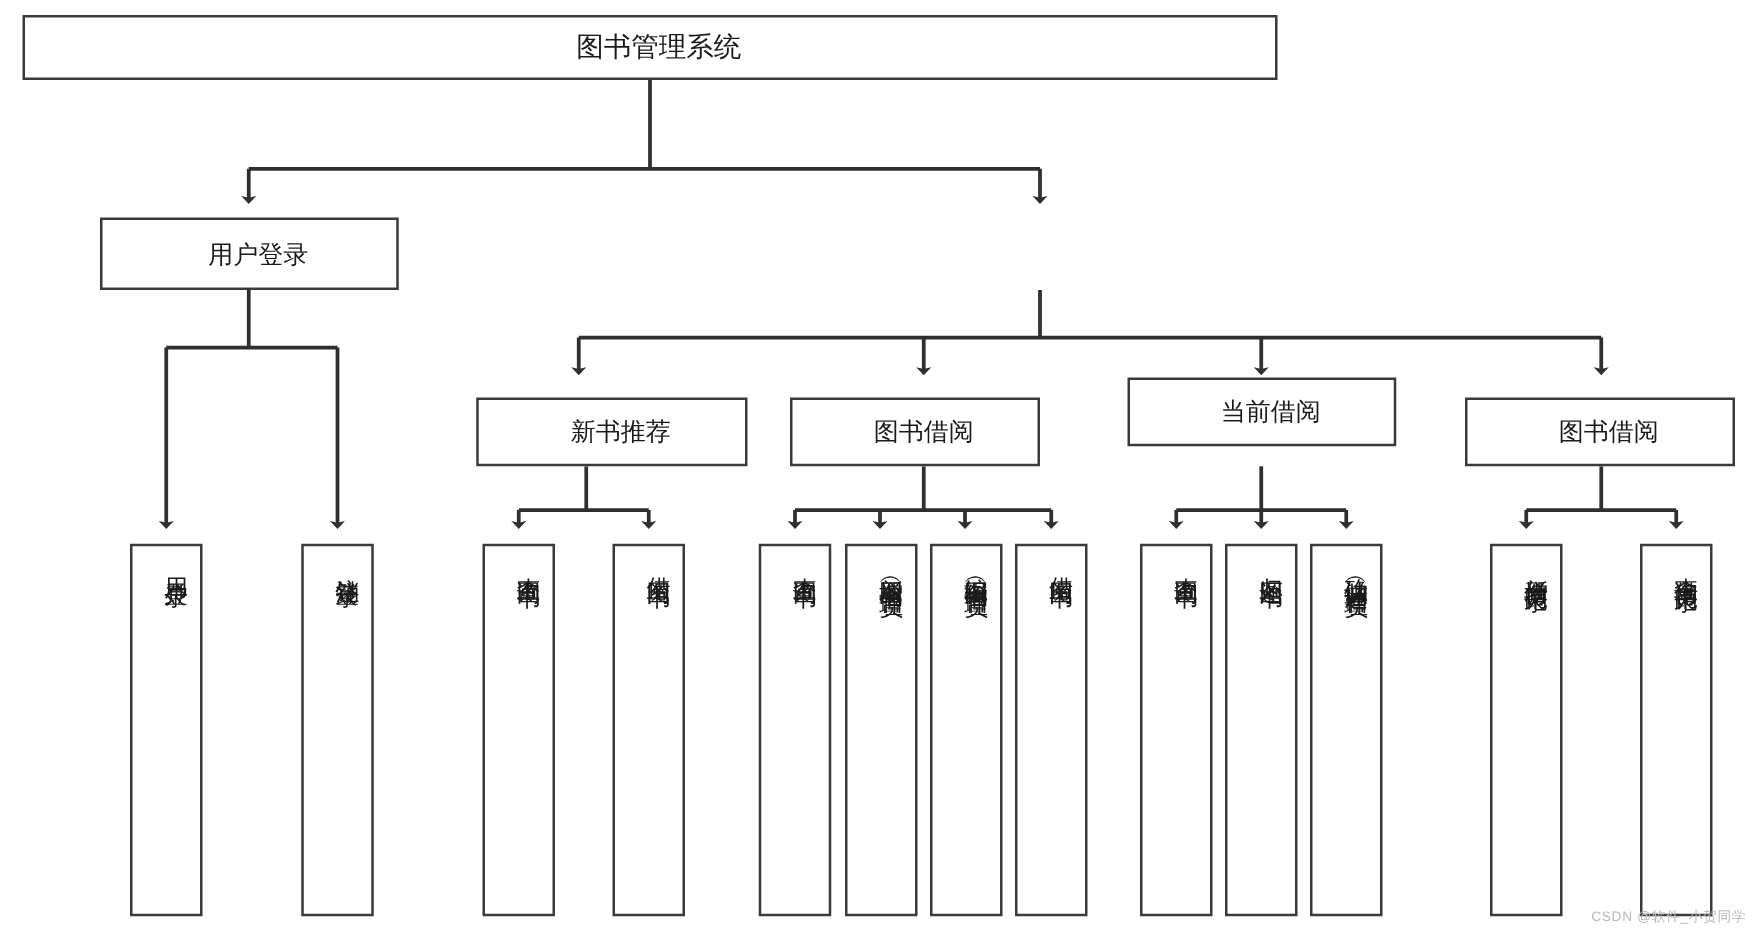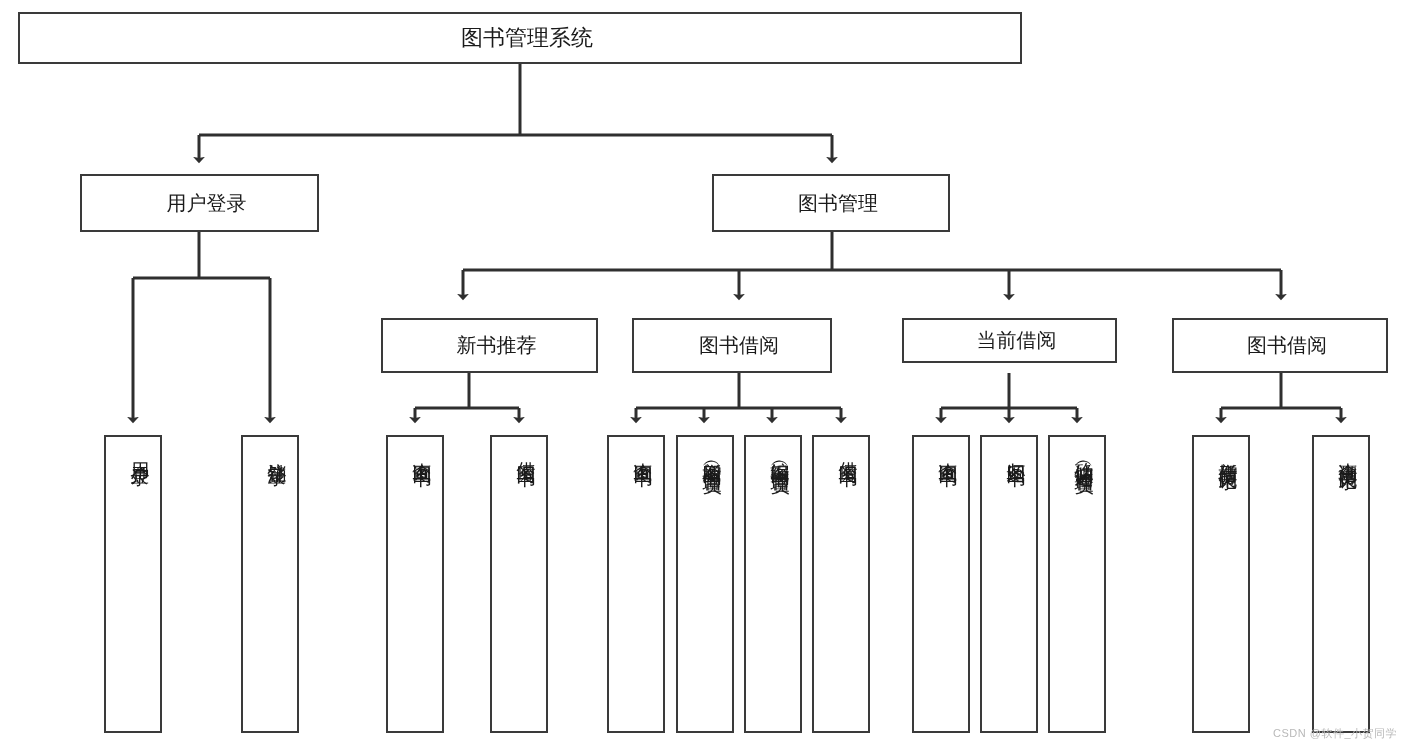--- a/index.html
+++ b/index.html
@@ -124,31 +124,28 @@
     </g>
   </svg>
 
   <div class="node root" style="left:18px; top:12px; width:1004px; height:52px;">
     <span class="htext">图书管理系统</span>
   </div>
 
   <div class="node branch" style="left:80px; top:174px; width:239px; height:58px;">
     <span class="htext">用户登录</span>
   </div>
-  <div class="node branch" style="left:712px; top:174px; width:238px; height:58px;">
-    <span class="htext">图书管理</span>
-  </div>
 
   <div class="node branch" style="left:381px; top:318px; width:217px; height:55px;">
     <span class="htext">新书推荐</span>
   </div>
   <div class="node branch" style="left:632px; top:318px; width:200px; height:55px;">
     <span class="htext">图书借阅</span>
   </div>
-  <div class="node branch" style="left:902px; top:318px; width:215px; height:45px;">
+  <div class="node branch" style="left:902px; top:302px; width:215px; height:55px;">
     <span class="htext">当前借阅</span>
   </div>
   <div class="node branch" style="left:1172px; top:318px; width:216px; height:55px;">
     <span class="htext">图书借阅</span>
   </div>
 
   <div class="node leaf" style="left:104px; top:435px; width:58px; height:298px;">
     <span class="vtext">用户登录</span>
   </div>
   <div class="node leaf" style="left:241px; top:435px; width:58px; height:298px;">

